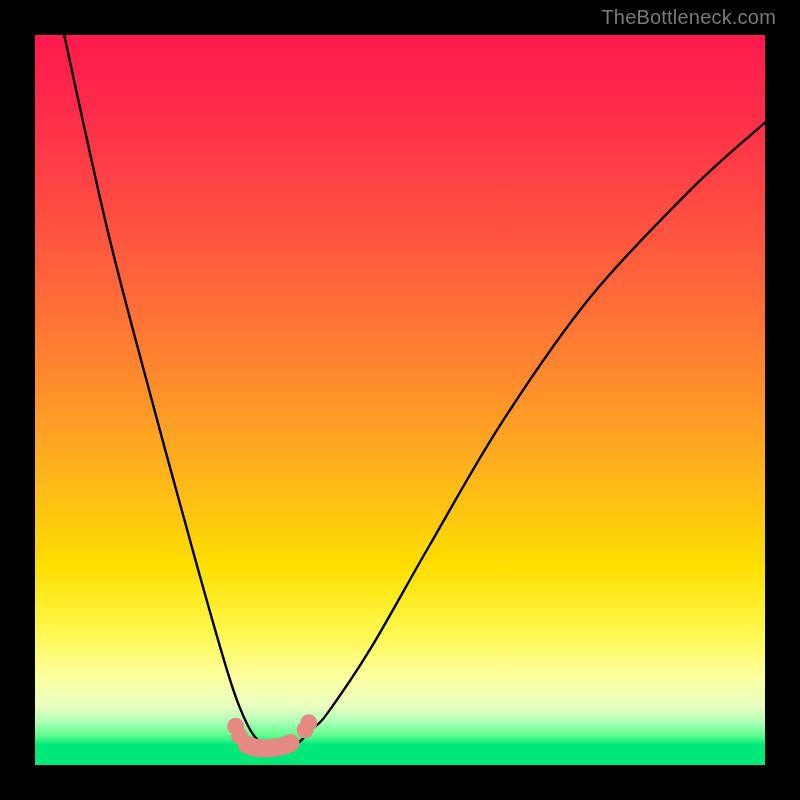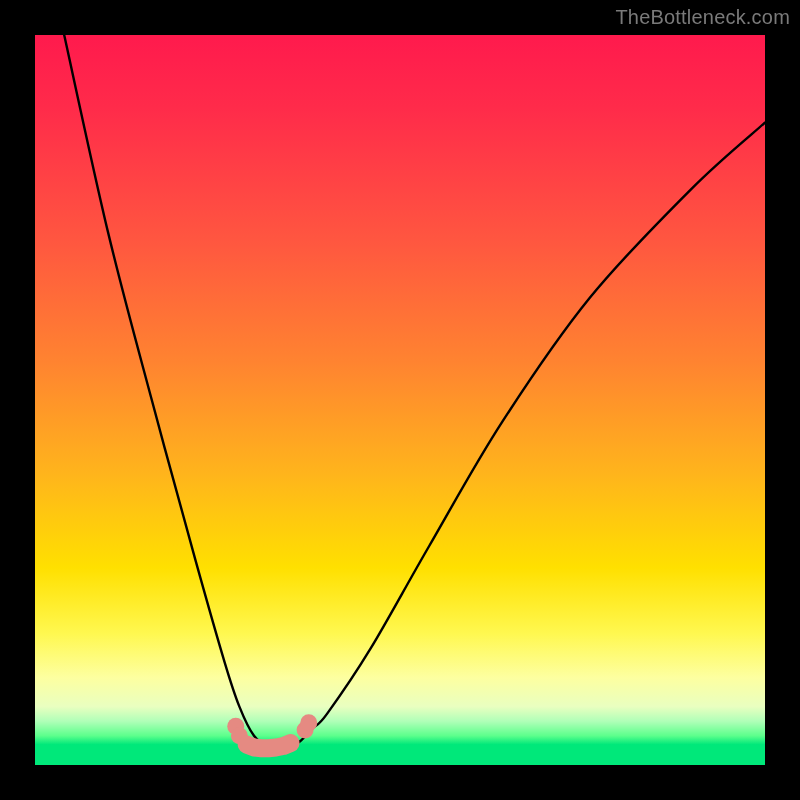--- a/index.html
+++ b/index.html
@@ -37,21 +37,21 @@
       #e9ffc0 92%,
       #b0ffb8 94%,
       #5cff8c 96%,
       #00e87a 97.2%,
       #00e87a 100%
     );
   }
   .watermark {
     position: absolute;
     top: 6px;
-    right: 10px;
+    right: 24px;
     color: #7a7a7a;
     font-size: 20px;
     font-weight: 500;
     letter-spacing: 0.2px;
     user-select: none;
   }
   svg.curve {
     position: absolute;
     inset: 0;
     width: 100%;

